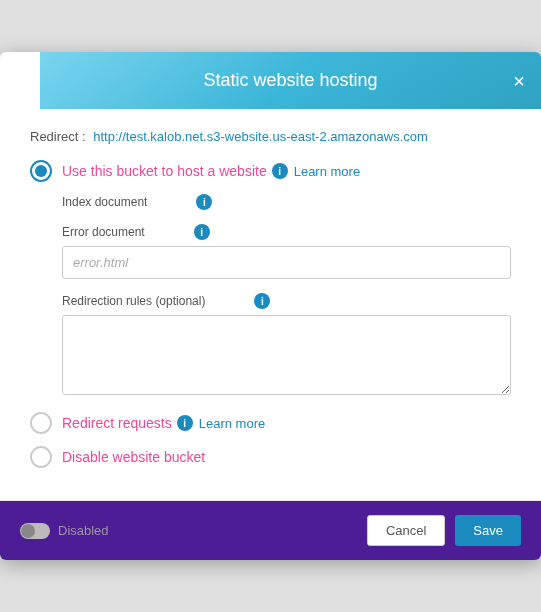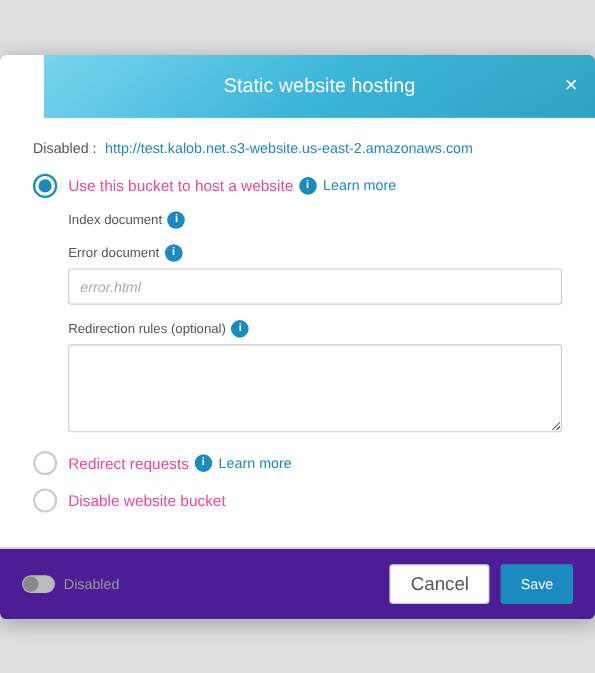--- a/index.html
+++ b/index.html
@@ -124,20 +124,21 @@
     .form-section {
       margin-left: 32px;
       margin-bottom: 14px;
     }
     .field-label {
       font-size: 12px;
       color: #555;
       margin-bottom: 6px;
       display: flex;
       align-items: center;
+      gap: 44px;
     }
     .form-input {
       width: 100%;
       padding: 8px 10px;
       border: 1px solid #ccc;
       border-radius: 3px;
       font-size: 13px;
       color: #333;
       outline: none;
     }
@@ -190,21 +191,21 @@
     .footer-buttons {
       display: flex;
       gap: 10px;
     }
     .btn-cancel {
       padding: 7px 18px;
       border: 1px solid #ccc;
       border-radius: 3px;
       background: #fff;
       color: #555;
-      font-size: 17px;
+      font-size: 13px;
       cursor: pointer;
     }
     .btn-save {
       padding: 7px 18px;
       border: none;
       border-radius: 3px;
       background: #1a8abf;
       color: #fff;
       font-size: 13px;
       cursor: pointer;
@@ -217,21 +218,21 @@
 
   <div class="modal-header">
     <div class="modal-header-bg"></div>
     <span class="modal-title">Static website hosting</span>
     <button class="close-btn">×</button>
   </div>
 
   <div class="modal-body">
 
     <div class="endpoint-row">
-      <span>Disabled :</span>
+      <span>Redirect :</span>
       <a class="endpoint-link" href="#">http://test.kalob.net.s3-website.us-east-2.amazonaws.com</a>
     </div>
 
     <div class="radio-option">
       <div class="radio-outer selected">
         <div class="radio-inner"></div>
       </div>
       <span class="radio-label">Use this bucket to host a website</span>
       <span class="info-icon">i</span>
       <a class="learn-more" href="#">Learn more</a>

